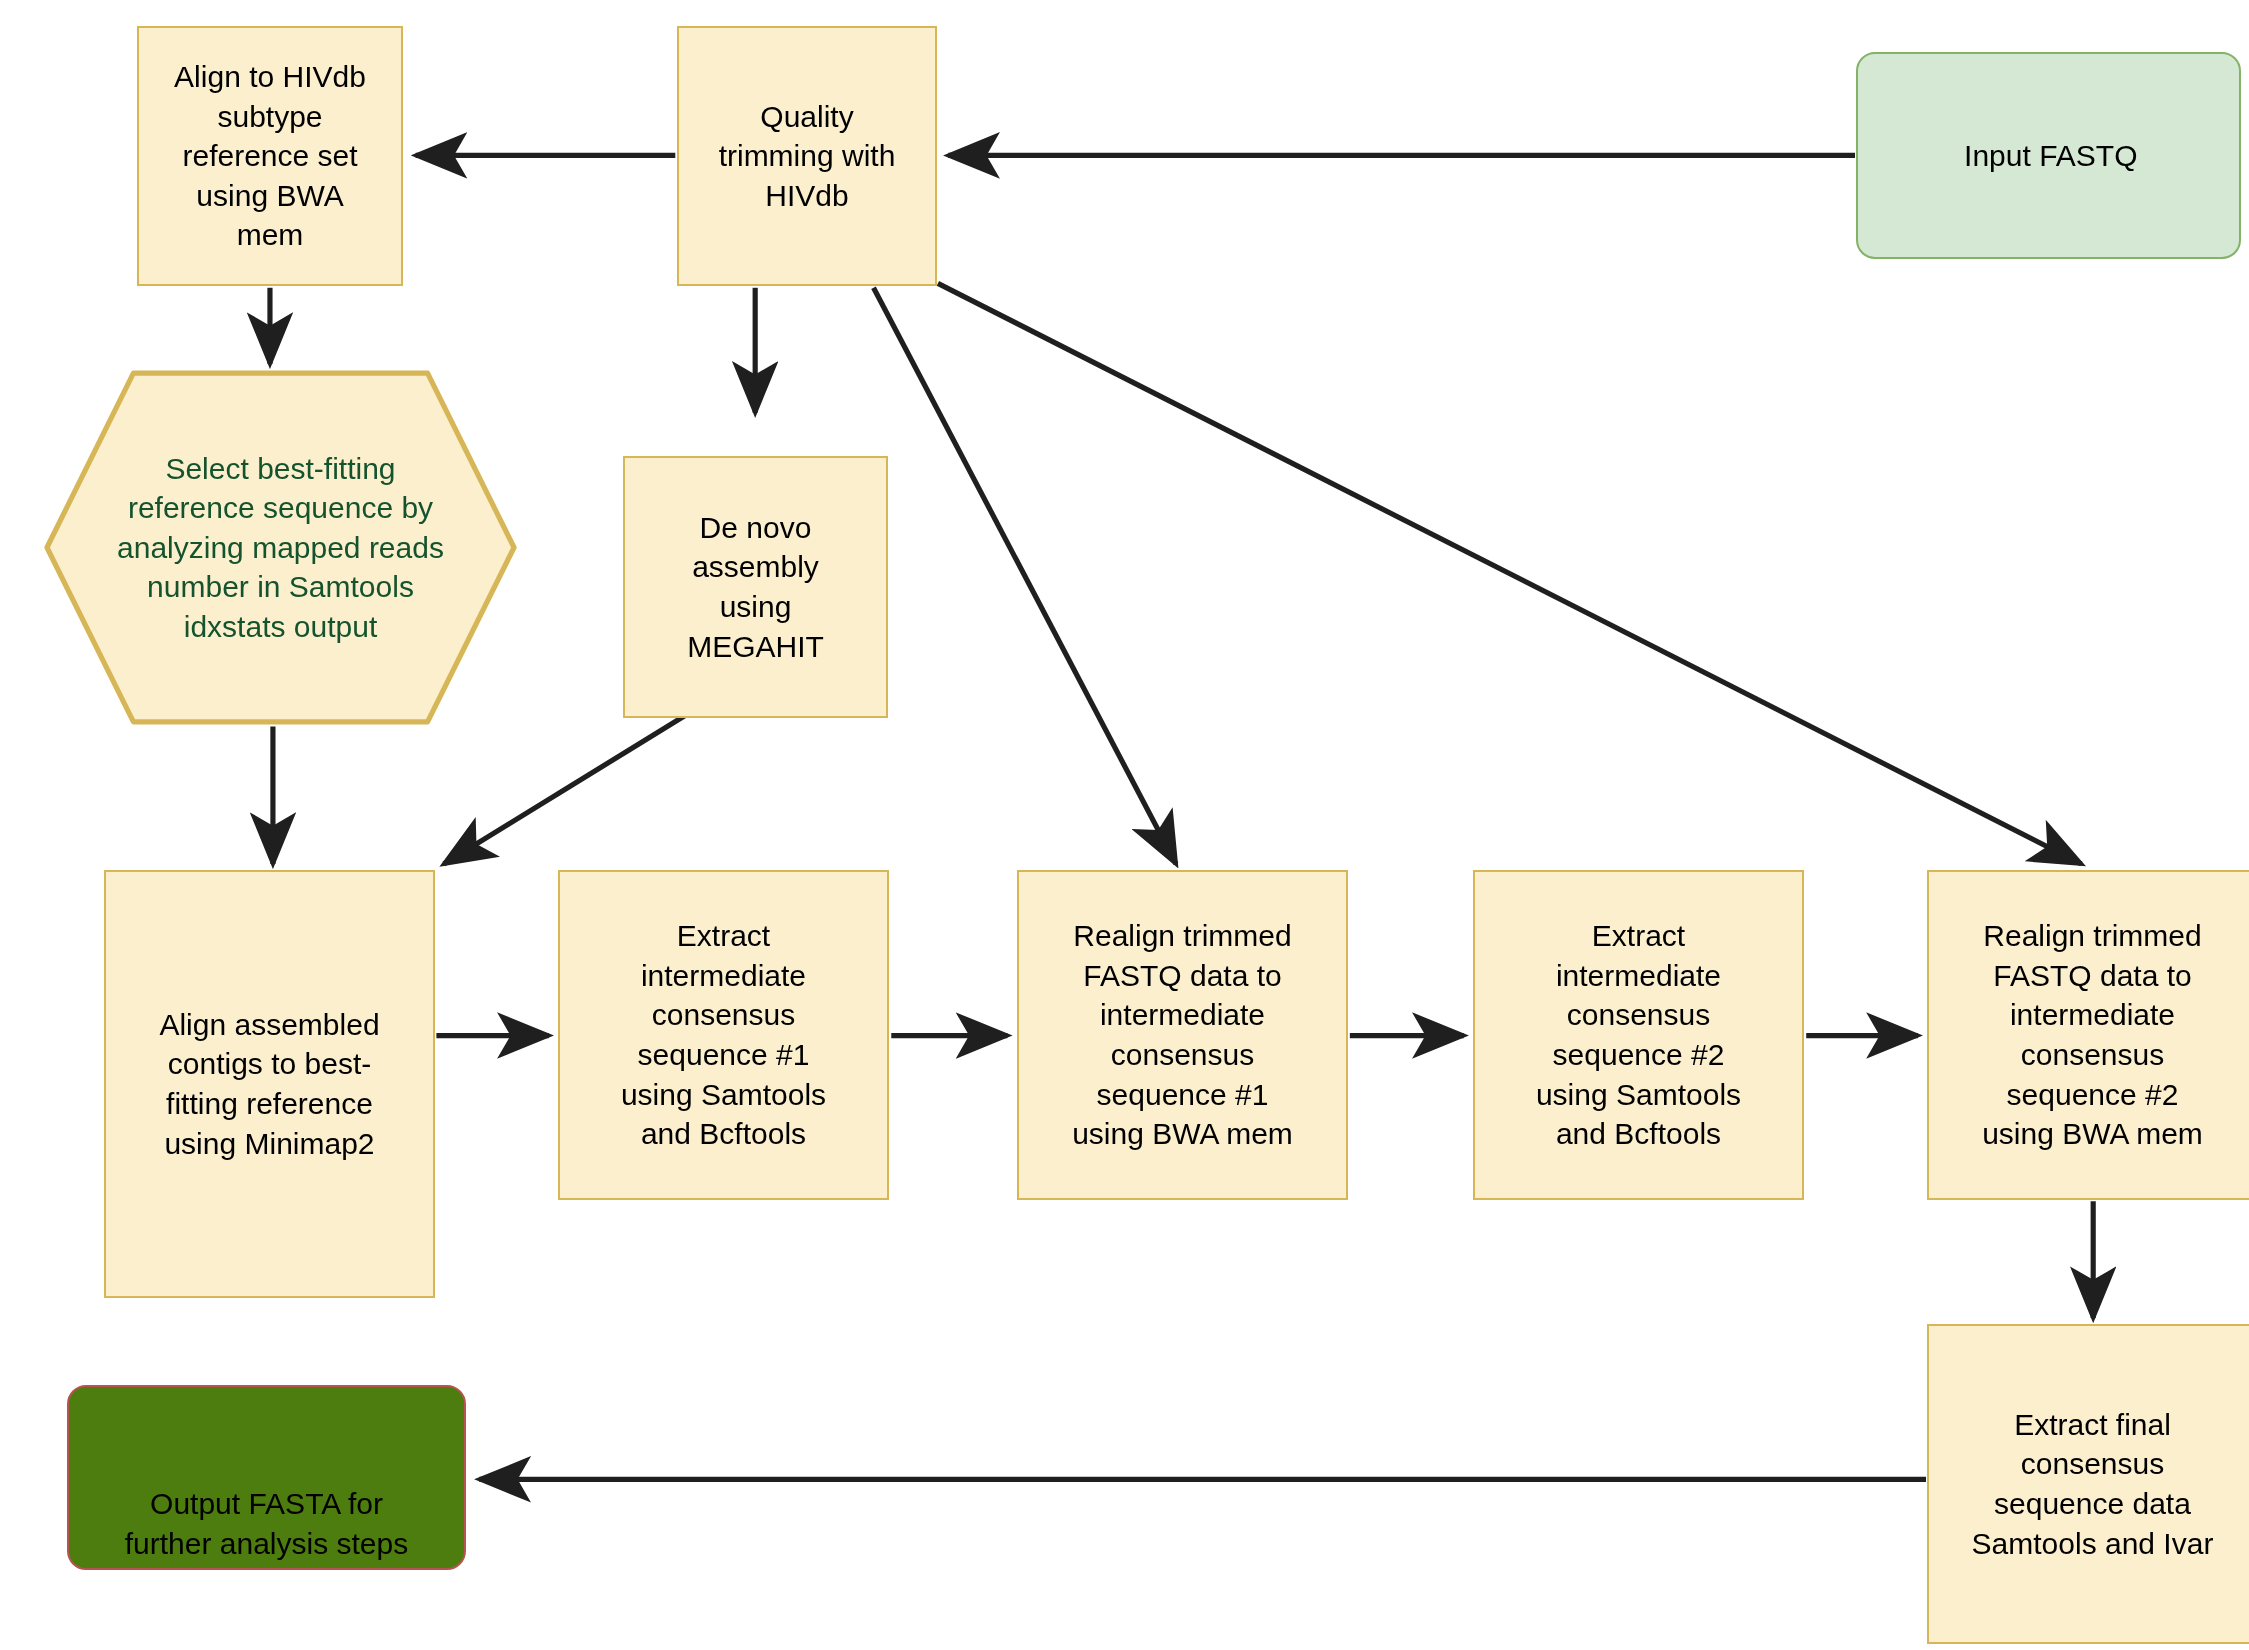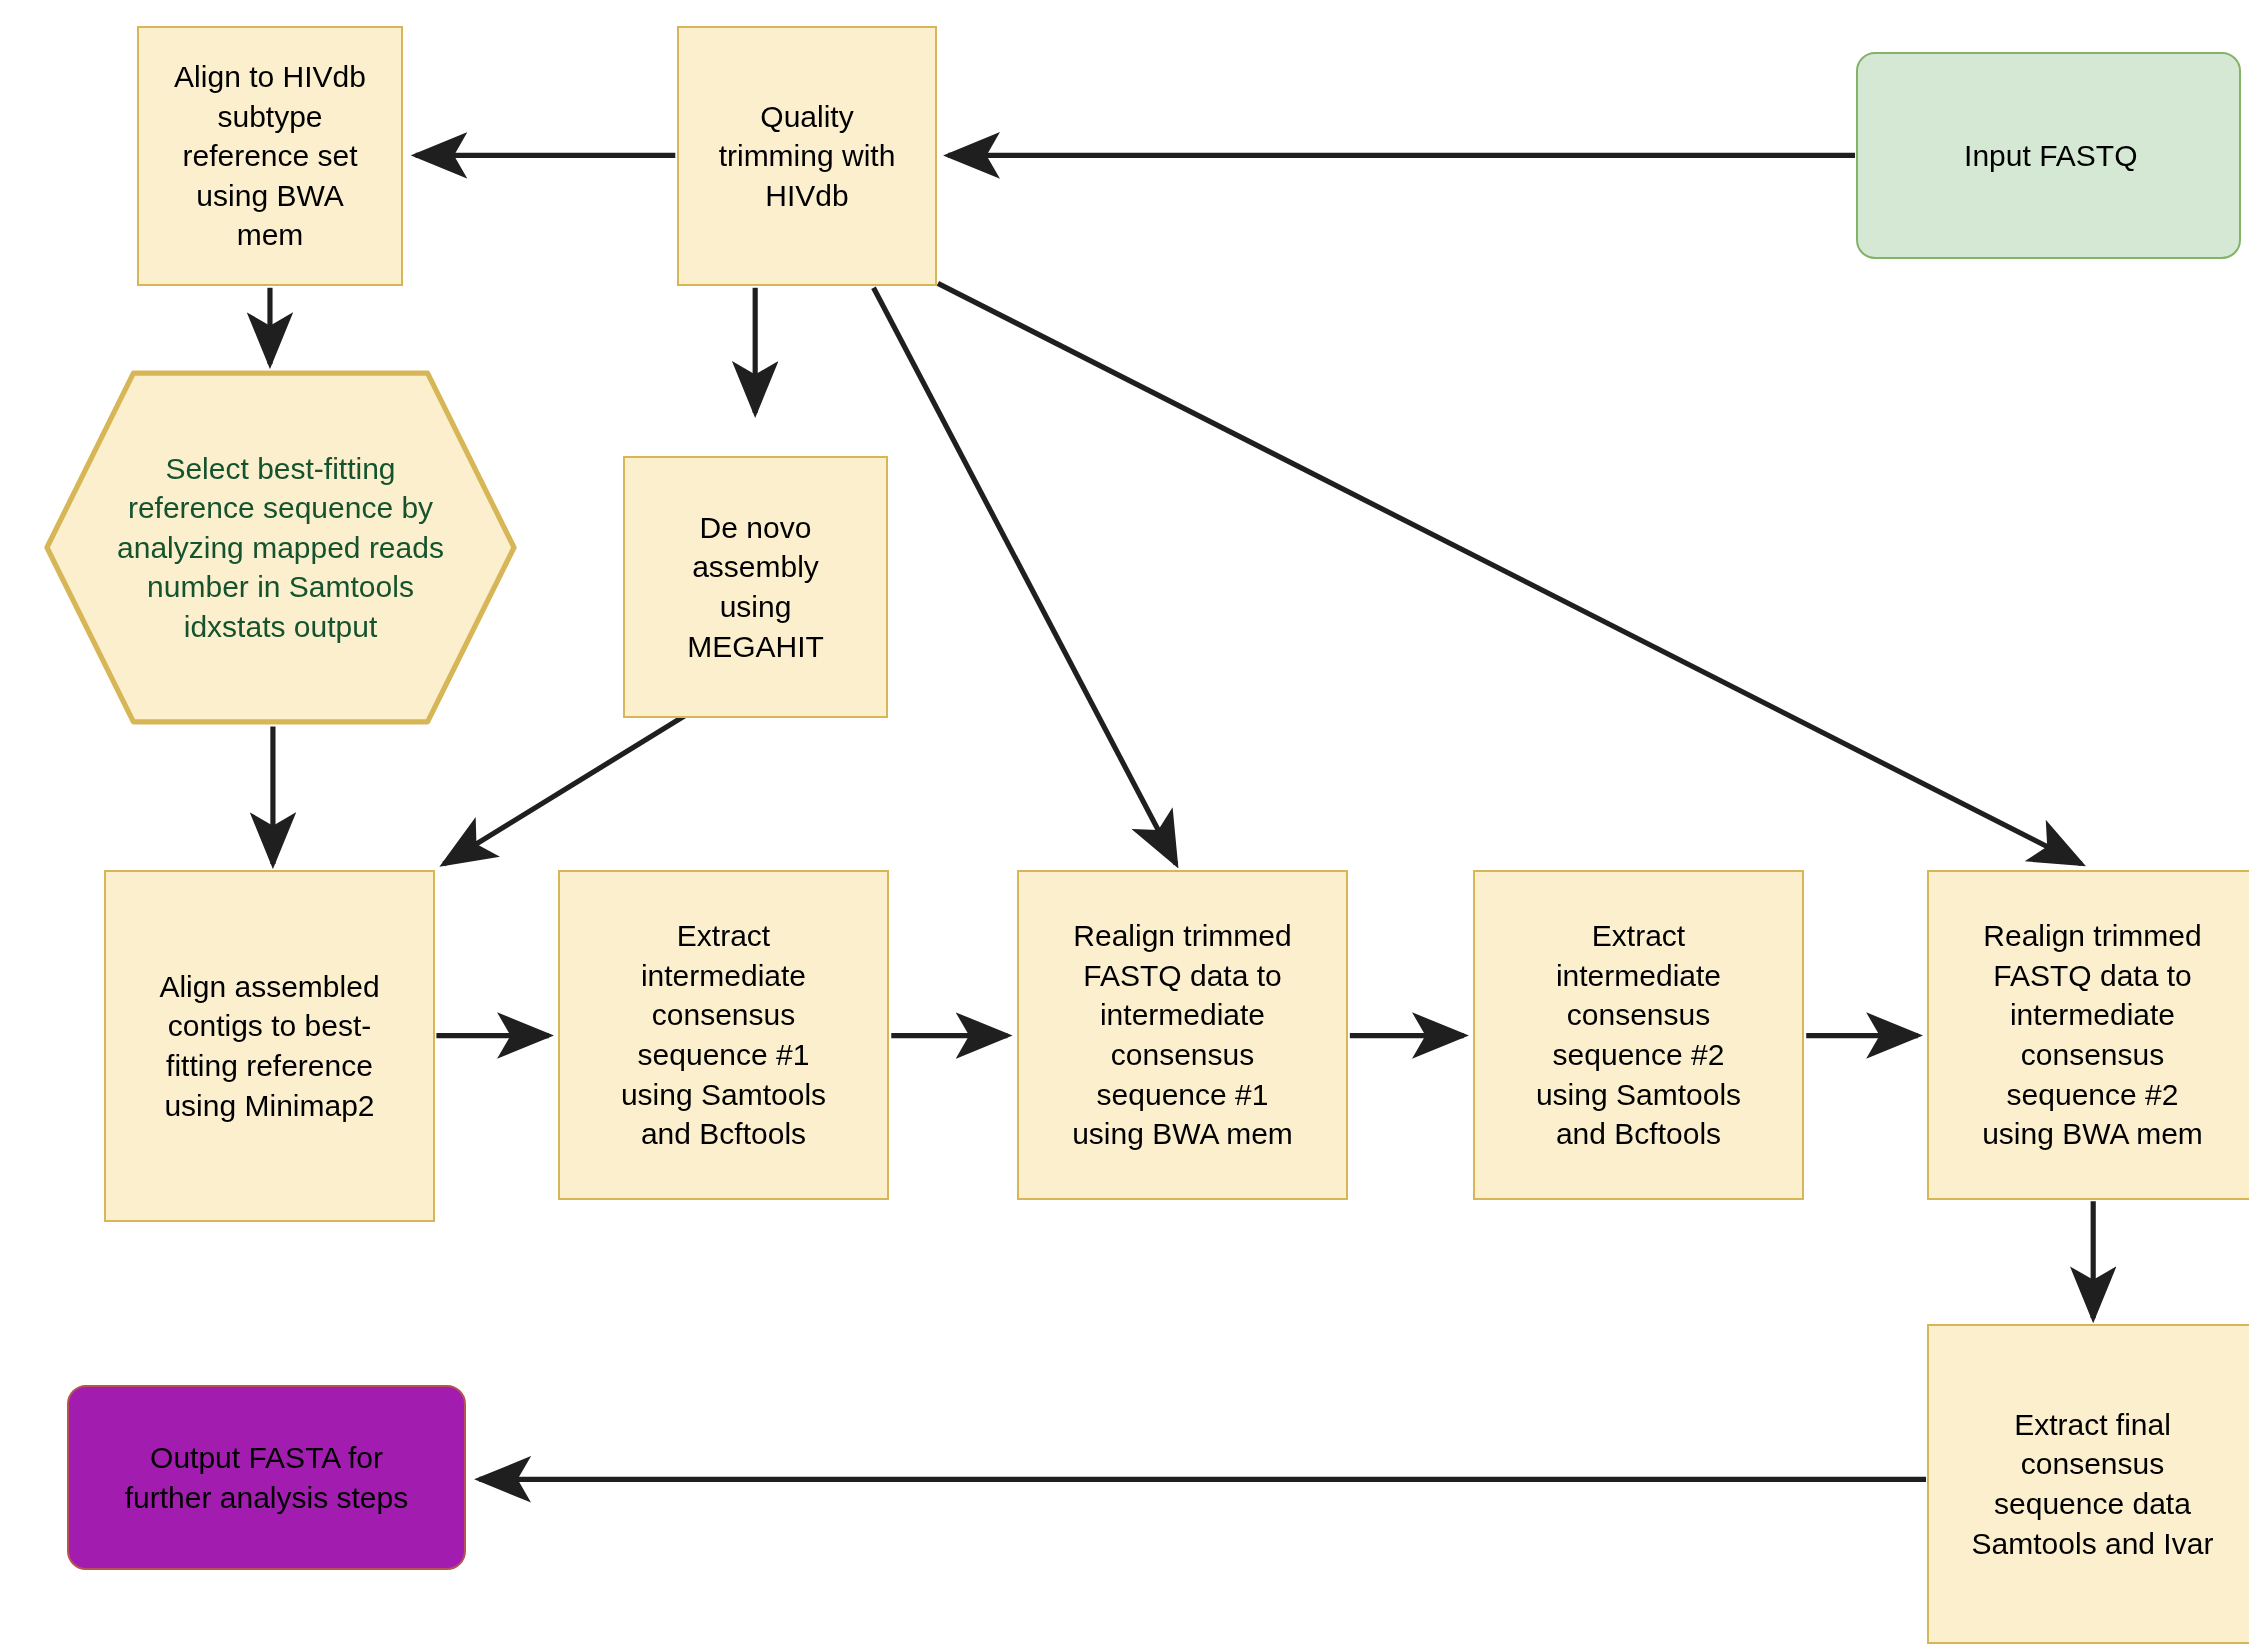--- a/index.html
+++ b/index.html
@@ -44,23 +44,24 @@
     background: #fbefce;
     border: 2.2px solid #d6b656;
   }
   .node-start {
     background: #d5e8d4;
     border: 2.2px solid #82b366;
     border-radius: 19px;
     padding-left: 12px;
   }
   .node-end {
-    background: #a21caf;
+    background: #4d7c0f;
     border: 2.2px solid #b85450;
     border-radius: 19px;
+    align-items: flex-end;
   }
   .hex-wrap {
     position: absolute;
   }
   .hex-svg {
     position: absolute;
     left: 0;
     top: 0;
   }
   .hex-label {
@@ -178,21 +179,21 @@
 idxstats output</div>
   </div>
 
   <div class="node node-process" style="left:623px; top:419px; width:265px; height:262px;margin-top:37px;">
     <span>De novo
 assembly
 using
 MEGAHIT</span>
   </div>
 
-  <div class="node node-process" style="left:104px; top:870px; width:331px; height:352px;">
+  <div class="node node-process" style="left:104px; top:870px; width:331px; height:428px;">
     <span>Align assembled
 contigs to best-
 fitting reference
 using Minimap2</span>
   </div>
 
   <div class="node node-process" style="left:558px; top:870px; width:331px; height:330px;">
     <span>Extract
 intermediate
 consensus

